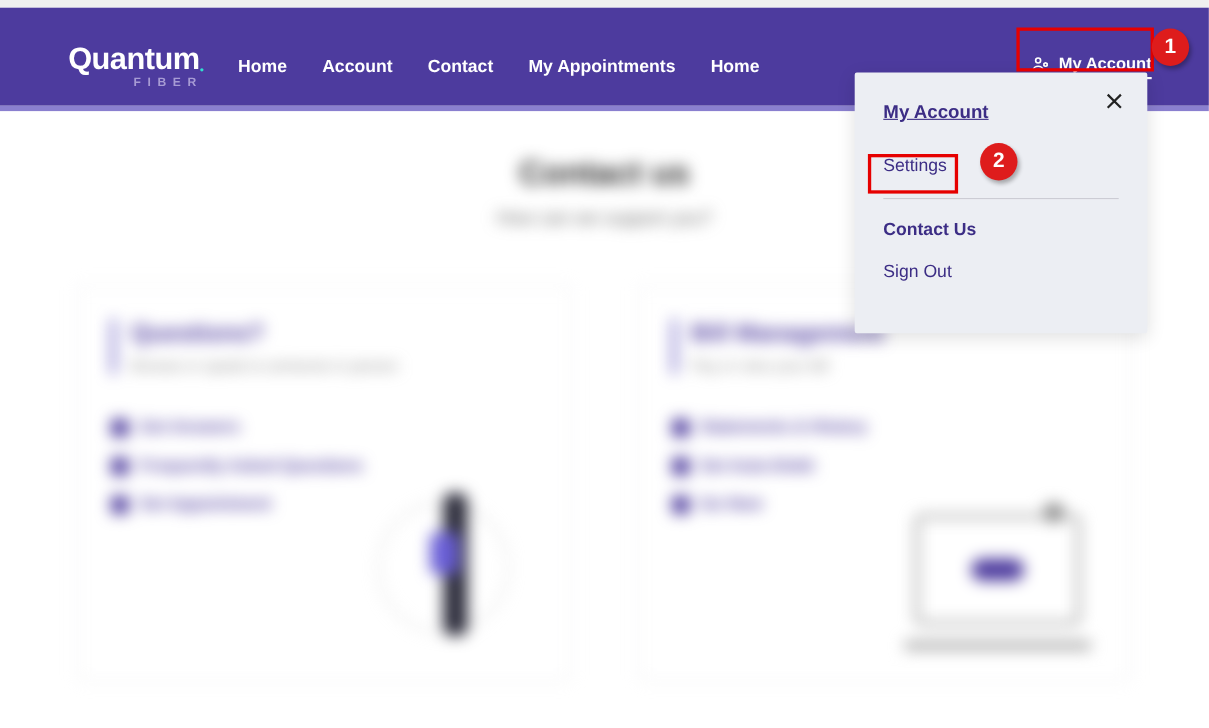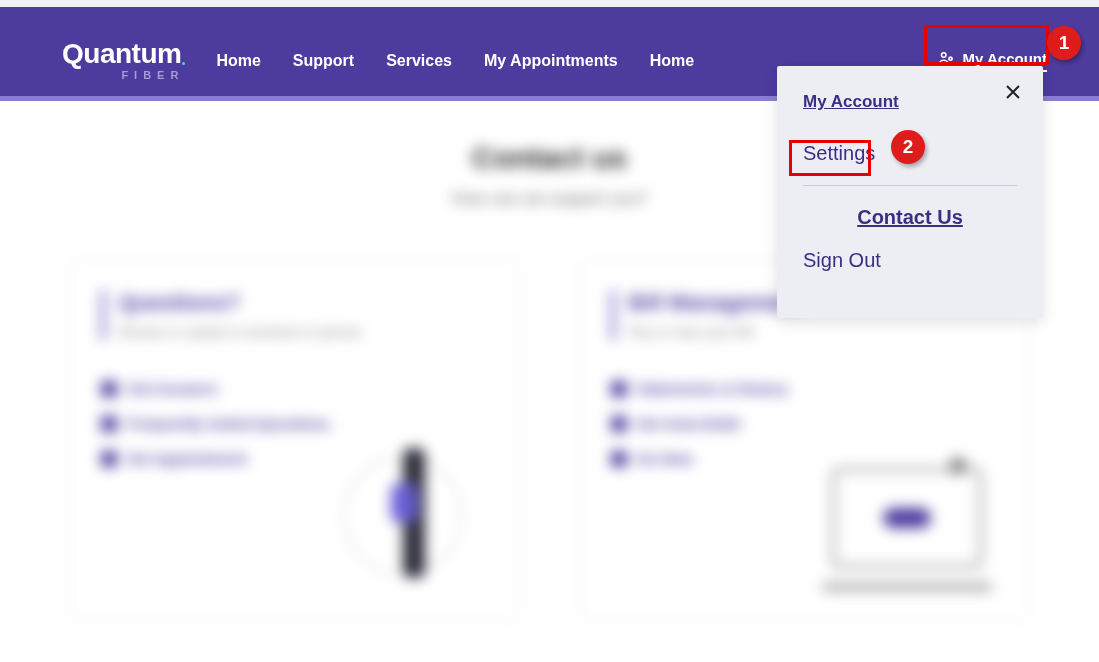--- a/index.html
+++ b/index.html
@@ -105,28 +105,26 @@
     }
     .dd-title {
       color: #3c2d85;
       font-weight: 700;
       font-size: 17px;
       text-decoration: underline;
       margin-bottom: 30px;
     }
     .dd-item {
       color: #3c2d85;
-      font-size: 20px;
+      font-size: 16px;
       margin-bottom: 20px;
       cursor: pointer;
     }
     .dd-item.bold {
       font-weight: 700;
-      text-decoration: underline;
-      text-align: center;
     }
     .dd-divider {
       border: none;
       border-top: 1px solid #ccccd4;
       margin: 10px 0 20px 0;
     }
     
     
     .highlight-box {
       position: absolute;
@@ -298,22 +296,22 @@
 <div class="navbar">
   <div class="logo">
     <div class="logo-main">
       <span>Quantum</span>
         <span class="cyan-dot"></span>
     </div>
     <div class="logo-sub">FIBER</div>
   </div>
   <div class="navlinks">
     <a href="#">Home</a>
-    <a href="#">Support</a>
-    <a href="#">Services</a>
+    <a href="#">Account</a>
+    <a href="#">Contact</a>
     <a href="#">My Appointments</a>
     <a href="#">Home</a>
   </div>
   <div class="my-account-btn">
     <svg width="18" height="18" viewBox="0 0 24 24" fill="none" stroke="#fff" stroke-width="2">
       <circle cx="9" cy="8" r="3"></circle>
         <path d="M3 20c0-3 3-5 6-5s6 2 6 5"></path>
       <circle cx="18" cy="13" r="2"></circle>
         <path d="M18 10v1M18 15v1M15.5 11.5l.7.7M19.8 13.8l.7.7M15.5 14.5l.7-.7M19.8 12.2l.7-.7"></path>
     </svg>

